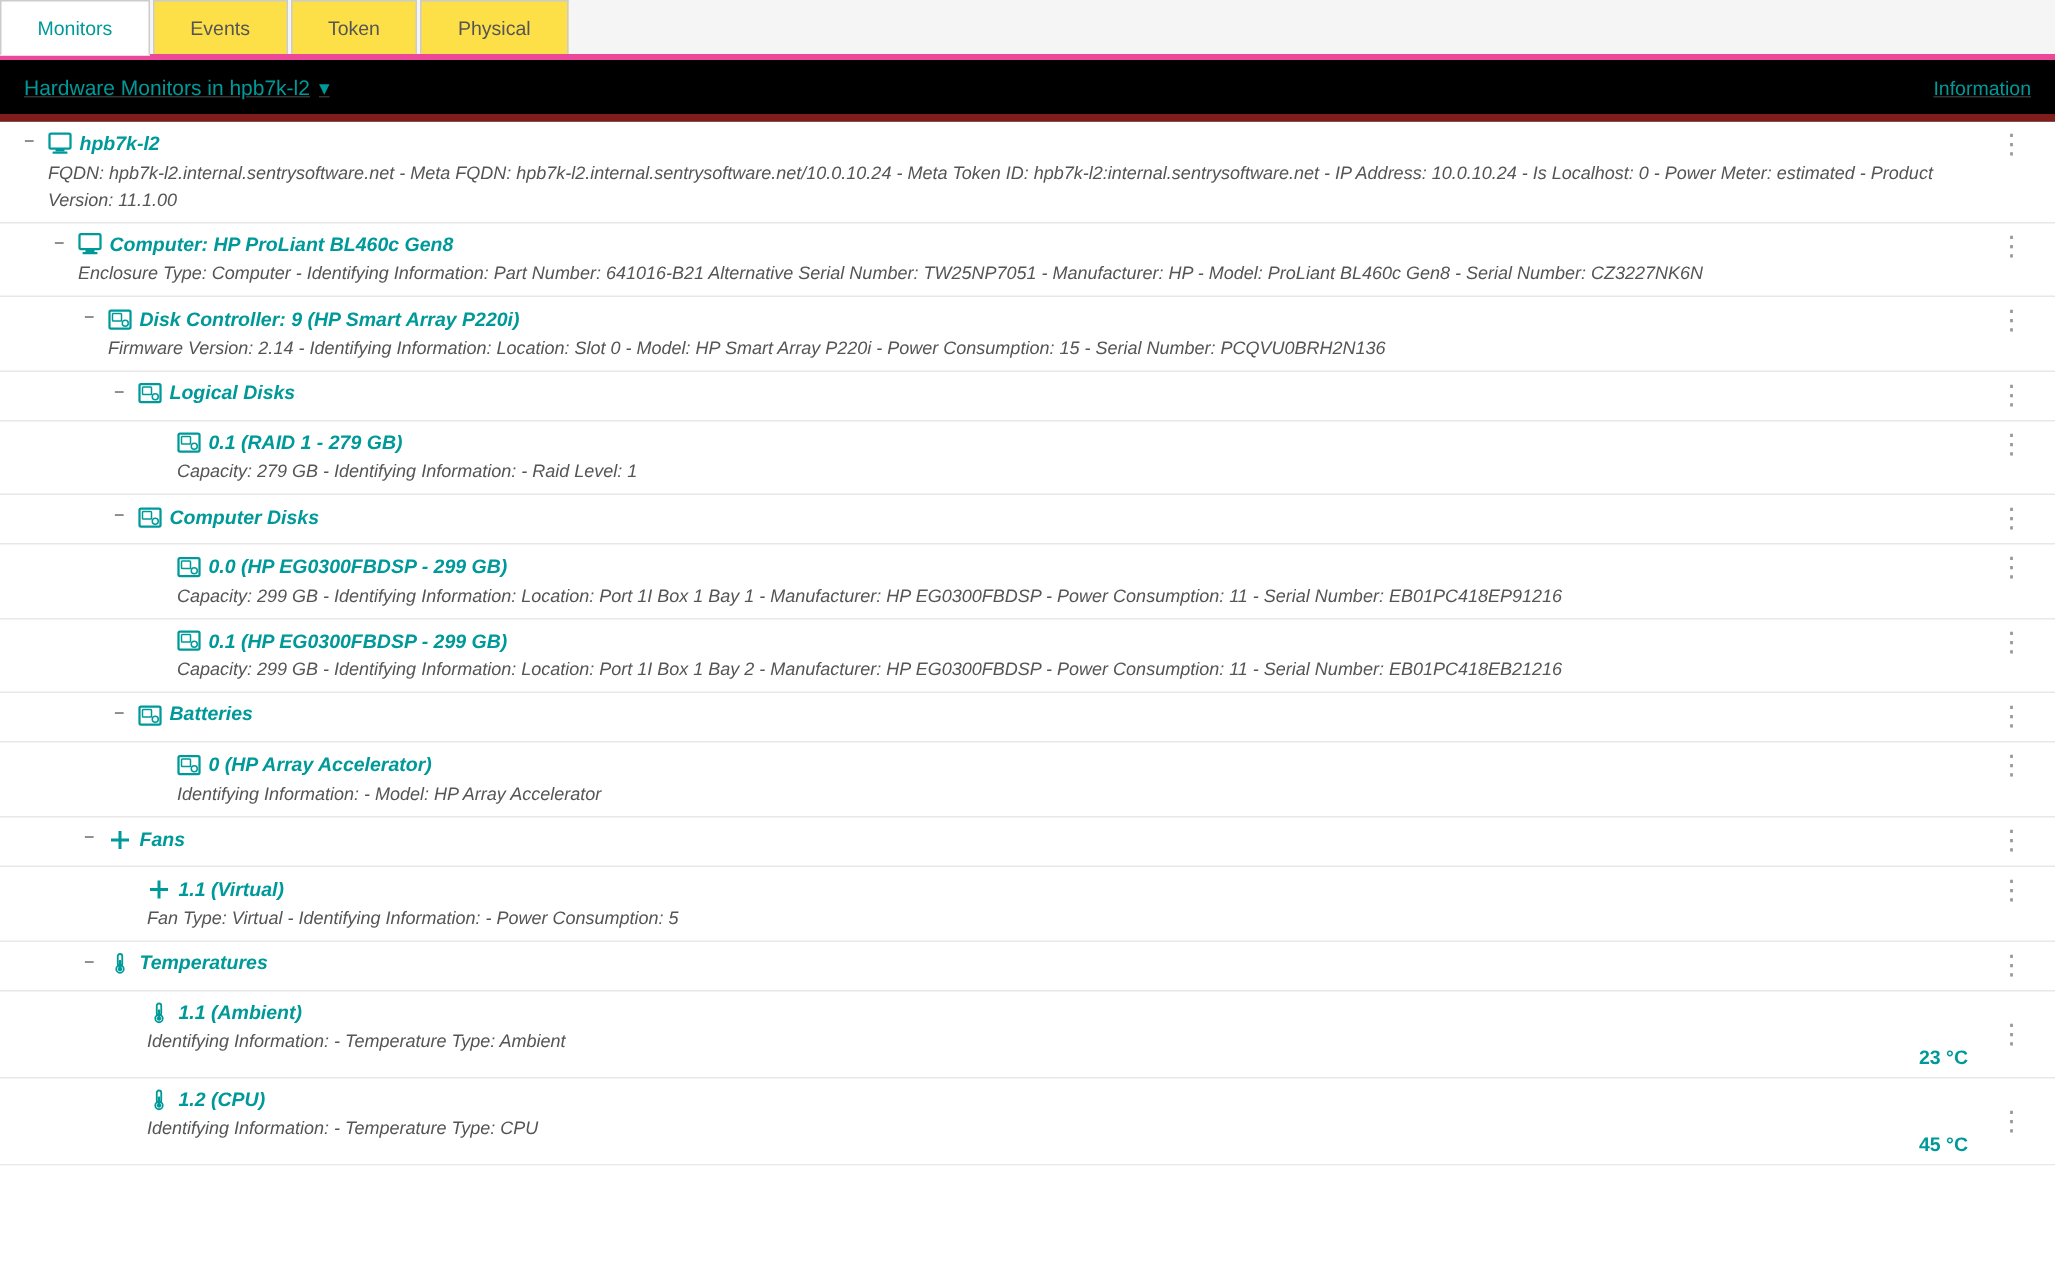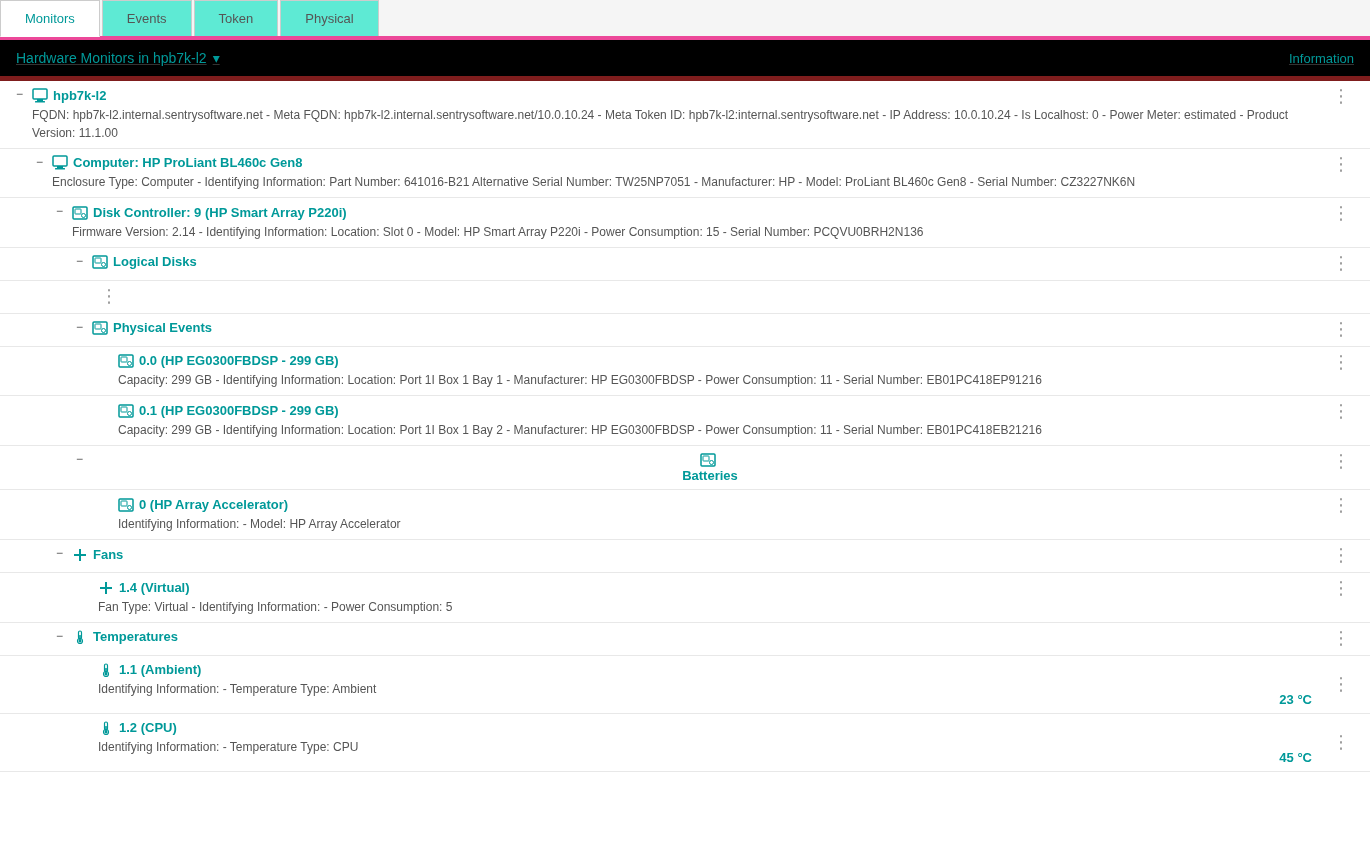--- a/index.html
+++ b/index.html
@@ -5,21 +5,21 @@
     * { box-sizing: border-box; margin: 0; padding: 0; }
     body { font-family: Arial, sans-serif; font-size: 13px; background: #fff; color: #333; }
 
     
     .tabs { display: flex; border-bottom: 4px solid #ec4899; background: #f5f5f5; }
     .tab {
       padding: 10px 24px;
       cursor: pointer;
       border: 1px solid #ccc;
       border-bottom: none;
-      background: #5eead4;
+      background: #fde047;
       color: #555;
       margin-right: 2px;
       font-size: 13px;
     }
     .tab.active { background: #fff; color: #009999; border-bottom: 1px solid #fff; margin-bottom: -1px; z-index: 1; }
 
     
     .header-bar {
       display: flex;
       justify-content: space-between;
@@ -69,21 +69,21 @@
     .indent-0 { padding-left: 16px; }
     .indent-1 { padding-left: 36px; }
     .indent-2 { padding-left: 56px; }
     .indent-3 { padding-left: 76px; }
     .indent-4 { padding-left: 96px; }
 
     .toggle { color: #555; cursor: pointer; margin-right: 6px; font-size: 12px; display: inline-block; min-width: 10px; }
     .node-title { color: #009999; font-size: 13px; font-weight: bold; cursor: pointer; }
     .node-desc { color: #555; font-size: 12px; margin-top: 2px; line-height: 1.5; }
 
-    .node-content { flex: 1; }
+    .node-content { flex: 1; font-style: italic; }
   </style>
 </head>
 <body>
 
 <div>
   <div class="tabs">
     <div class="tab active">Monitors</div>
     <div class="tab">Events</div>
     <div class="tab">Token</div>
     <div class="tab">Physical</div>
@@ -182,38 +182,52 @@
         </div>
       </div>
       <div class="tree-row-right">
 
         <span class="menu-dots">⋮</span>
       </div>
     </div>
   </div>
     <div class="tree-item">
     <div class="tree-row indent-4">
-      <div class="tree-row-right">
-
-        <span class="menu-dots">⋮</span>
-      </div>
-    </div>
-  </div>
-    <div class="tree-item">
-    <div class="tree-row indent-3">
-      <div class="tree-row-left">
-        <span class="toggle">−</span>
-        <div class="node-content">
-          <div style="display:flex;align-items:center;">
-            <span><svg width="16" height="16" viewBox="0 0 16 16" style="display:inline-block;vertical-align:middle;margin-right:5px">
-                  <rect x="1" y="2" width="14" height="12" rx="1" fill="none" stroke="#009999" stroke-width="1.5"></rect>
-                  <rect x="3" y="4" width="6" height="5" rx="0.5" fill="none" stroke="#009999" stroke-width="1"></rect>
-                  <circle cx="11.5" cy="10.5" r="2" fill="none" stroke="#009999" stroke-width="1"></circle>
-                </svg></span>
-            <span class="node-title">Physical Events</span>
+      <div class="tree-row-left">
+        <span style="display:inline-block;min-width:16px;margin-right:6px;"></span>
+        <div class="node-content">
+          <div style="display:flex;align-items:center;">
+            <span><svg width="16" height="16" viewBox="0 0 16 16" style="display:inline-block;vertical-align:middle;margin-right:5px">
+                  <rect x="1" y="2" width="14" height="12" rx="1" fill="none" stroke="#009999" stroke-width="1.5"></rect>
+                  <rect x="3" y="4" width="6" height="5" rx="0.5" fill="none" stroke="#009999" stroke-width="1"></rect>
+                  <circle cx="11.5" cy="10.5" r="2" fill="none" stroke="#009999" stroke-width="1"></circle>
+                </svg></span>
+            <span class="node-title">0.1 (RAID 1 - 279 GB)</span>
+          </div>
+          <div class="node-desc">Capacity: 279 GB - Identifying Information: - Raid Level: 1</div>
+        </div>
+      </div>
+      <div class="tree-row-right">
+
+        <span class="menu-dots">⋮</span>
+      </div>
+    </div>
+  </div>
+    <div class="tree-item">
+    <div class="tree-row indent-3">
+      <div class="tree-row-left">
+        <span class="toggle">−</span>
+        <div class="node-content">
+          <div style="display:flex;align-items:center;">
+            <span><svg width="16" height="16" viewBox="0 0 16 16" style="display:inline-block;vertical-align:middle;margin-right:5px">
+                  <rect x="1" y="2" width="14" height="12" rx="1" fill="none" stroke="#009999" stroke-width="1.5"></rect>
+                  <rect x="3" y="4" width="6" height="5" rx="0.5" fill="none" stroke="#009999" stroke-width="1"></rect>
+                  <circle cx="11.5" cy="10.5" r="2" fill="none" stroke="#009999" stroke-width="1"></circle>
+                </svg></span>
+            <span class="node-title">Computer Disks</span>
           </div>
 
         </div>
       </div>
       <div class="tree-row-right">
 
         <span class="menu-dots">⋮</span>
       </div>
     </div>
   </div>
@@ -259,21 +273,21 @@
 
         <span class="menu-dots">⋮</span>
       </div>
     </div>
   </div>
     <div class="tree-item">
     <div class="tree-row indent-3">
       <div class="tree-row-left">
         <span class="toggle">−</span>
         <div class="node-content">
-          <div style="display:flex;align-items:center;flex-direction:column;">
+          <div style="display:flex;align-items:flex-start;">
             <span><svg width="16" height="16" viewBox="0 0 16 16" style="display:inline-block;vertical-align:middle;margin-right:5px">
                   <rect x="1" y="2" width="14" height="12" rx="1" fill="none" stroke="#009999" stroke-width="1.5"></rect>
                   <rect x="3" y="4" width="6" height="5" rx="0.5" fill="none" stroke="#009999" stroke-width="1"></rect>
                   <circle cx="11.5" cy="10.5" r="2" fill="none" stroke="#009999" stroke-width="1"></circle>
                 </svg></span>
             <span class="node-title">Batteries</span>
           </div>
 
         </div>
       </div>
@@ -329,21 +343,21 @@
     <div class="tree-item">
     <div class="tree-row indent-3">
       <div class="tree-row-left">
         <span style="display:inline-block;min-width:16px;margin-right:6px;"></span>
         <div class="node-content">
           <div style="display:flex;align-items:center;">
             <span><svg width="16" height="16" viewBox="0 0 16 16" style="display:inline-block;vertical-align:middle;margin-right:5px">
                   <line x1="8" y1="2" x2="8" y2="14" stroke="#009999" stroke-width="2"></line>
                   <line x1="2" y1="8" x2="14" y2="8" stroke="#009999" stroke-width="2"></line>
                 </svg></span>
-            <span class="node-title">1.4 (Virtual)</span>
+            <span class="node-title">1.1 (Virtual)</span>
           </div>
           <div class="node-desc">Fan Type: Virtual - Identifying Information: - Power Consumption: 5</div>
         </div>
       </div>
       <div class="tree-row-right">
 
         <span class="menu-dots">⋮</span>
       </div>
     </div>
   </div>

